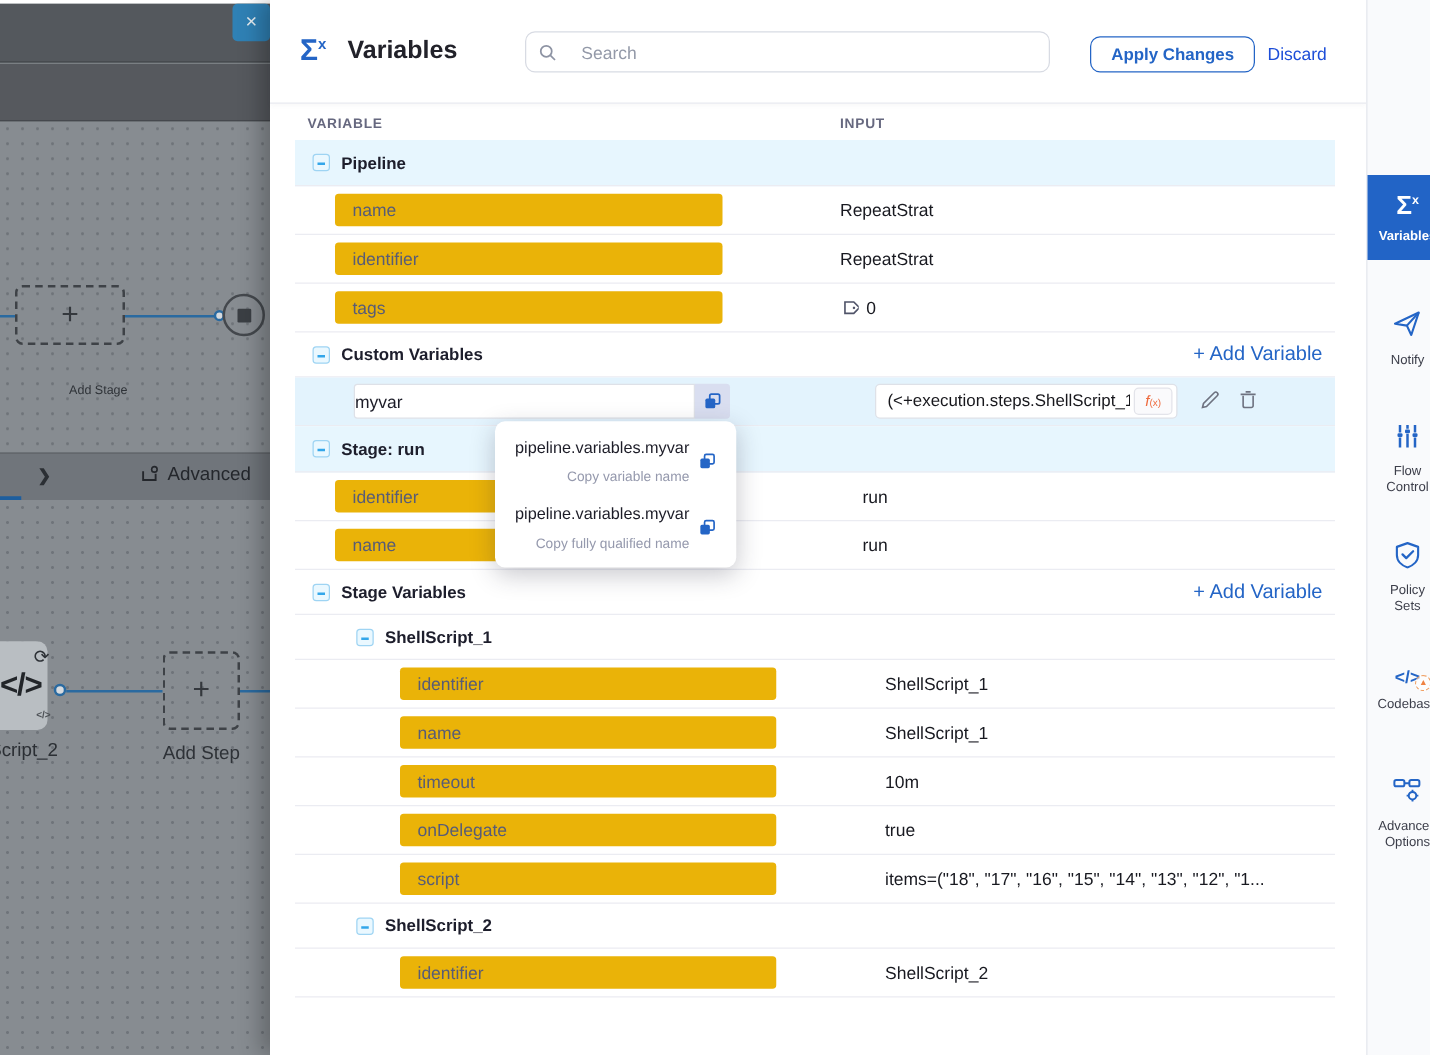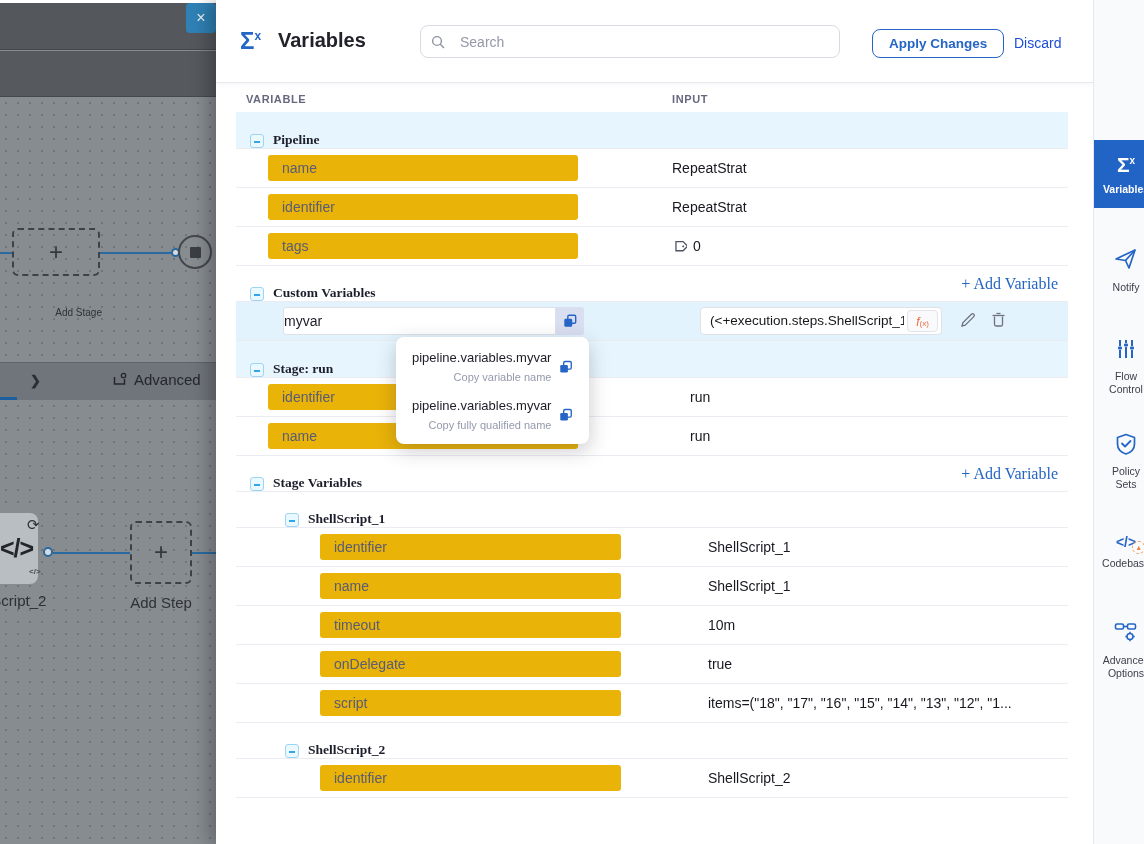--- a/index.html
+++ b/index.html
@@ -36,33 +36,33 @@
   .line3 { position:absolute; left:192px; top:152px; width:24px; height:2px; background:#2a6aa0; }
   .step-label { position:absolute; left:-12px; top:192px; font-size:15px; color:#2b2f34; }
   .add-step-label { position:absolute; left:120px; top:194px; width:82px; text-align:center; font-size:15px; color:#2e3237; }
 
   
   .panel { position:absolute; left:216px; top:0; width:877px; height:844px; background:#fff; box-shadow:-8px 0 16px rgba(0,0,0,0.25); }
   .p-header { position:absolute; left:0; top:0; width:877px; height:83px; border-bottom:1px solid #e7e9f0; box-shadow:0 2px 4px rgba(96,97,112,0.05); background:#fff; }
   .sigma { position:absolute; left:24px; top:27px; color:#2465c6; font-size:24px; font-weight:700; }
   .sigma sup { font-size:12px; vertical-align:super; }
   .p-title { position:absolute; left:62px; top:29px; font-size:20px; font-weight:700; color:#22222a; }
-  .searchbox { position:absolute; left:204px; top:25px; width:420px; height:33px; border:1px solid #d8dbe3; border-radius:8px; background:#fff; display:flex; align-items:center; padding:0 10px; gap:15px; }
+  .searchbox { position:absolute; left:204px; top:25px; width:420px; height:33px; border:1px solid #d8dbe3; border-radius:8px; background:#fff; display:flex; align-items:center; padding:0 10px; gap:20px; }
   .searchbox input { border:none; outline:none; flex:1; font-size:14px; color:#333; font-family:"Liberation Sans",sans-serif; background:transparent; }
   .searchbox input::placeholder { color:#9399a8; }
   .apply-btn { position:absolute; left:656px; top:29px; height:29px; padding:0 16px; border:1.5px solid #2465c6; border-radius:8px; background:#fff; color:#2465c6; font-size:13.5px; font-weight:700; cursor:pointer; font-family:"Liberation Sans",sans-serif; }
   .discard { position:absolute; left:798px; top:35px; color:#1d4ed8; font-size:14px; cursor:pointer; }
 
   .colheads { position:absolute; left:20px; top:83px; width:832px; height:29px; }
   .colheads span { position:absolute; bottom:7px; font-size:11px; font-weight:700; letter-spacing:0.6px; color:#66687f; }
   .ch-var { left:10px; } .ch-input { left:436px;margin-top:21px; }
 
   .rows { position:absolute; left:20px; top:112px; width:832px; }
   .row { position:relative; border-bottom:1px solid #ebecf2; }
-  .row.sec { height:36px; display:flex; align-items:flex-end;font-family:Liberation Serif, serif; }
+  .row.sec { height:36px; display:flex; align-items:center; }
   .row.sec.tall { height:37px; }
   .row.var { height:39px; }
   .hl { background:#e7f6fe; }
   .minus { width:14px; height:14px; border:1px solid #9ed4f3; background:#eaf8ff; border-radius:3px; margin-left:14px; position:relative; cursor:pointer; flex:none; }
   .minus i { position:absolute; left:3px; top:6px; width:6px; height:2px; background:#33a6ea; }
   .l2 .minus { margin-left:49px; }
   .slabel { margin-left:9px; font-size:13.5px; font-weight:700; color:#1d1e2c; }
   .action { position:absolute; right:10px; top:50%; transform:translateY(-50%); color:#2465c6; font-size:16px; font-weight:500; cursor:pointer; }
   .pill { position:absolute; left:32px; top:6px; width:310px; height:26px; background:#eab308; border-radius:3px; font-size:14px; color:#585c76; line-height:26px; padding-left:14px; }
   .var.l2 .pill { left:84px; width:301px; }
@@ -81,21 +81,21 @@
   .fx-badge .sub { font-size:8px; }
   .icon-btn { position:absolute; top:9px; width:20px; height:20px; background:none; border:none; cursor:pointer; padding:0; }
   .edit-btn { left:722px; } .del-btn { left:752px; }
 
   
   .popup { position:absolute; left:180px; top:337px; width:193px; background:#fff; border-radius:8px; box-shadow:0 6px 20px rgba(40,41,61,0.25); padding:13px 16px; z-index:30; }
   .pop-entry { display:flex; align-items:center; justify-content:flex-end; gap:8px; cursor:pointer; }
   .pop-entry + .pop-entry { margin-top:15px; }
   .pop-text { text-align:right; }
   .pop-title { font-size:13px; color:#1d1d28; }
-  .pop-sub { font-size:11px; color:#9599ad; margin-top:6px;text-align:right; }
+  .pop-sub { font-size:11px; color:#9599ad; margin-top:11px;text-align:right; }
 
   
   .sidebar { position:absolute; left:1093px; top:0; width:64px; height:844px; background:#f9fafc; border-left:1px solid #e5e8ee; }
   .nav-item { position:absolute; left:0; width:64px; text-align:center; cursor:pointer; }
   .nav-item .nlabel { font-size:10.5px; color:#3c3e4a; line-height:13px; margin-top:6px; }
   .nav-item.selected { background:#2264c6; padding:13px 0 12px; }
   .nav-item.selected .nlabel { color:#fff; font-weight:700; }
   .nav-sigma { color:#2465c6; font-size:21px; font-weight:700; }
   .nav-item.selected .nav-sigma { color:#fff; }
   .nav-sigma sup { font-size:10px; vertical-align:super; }

